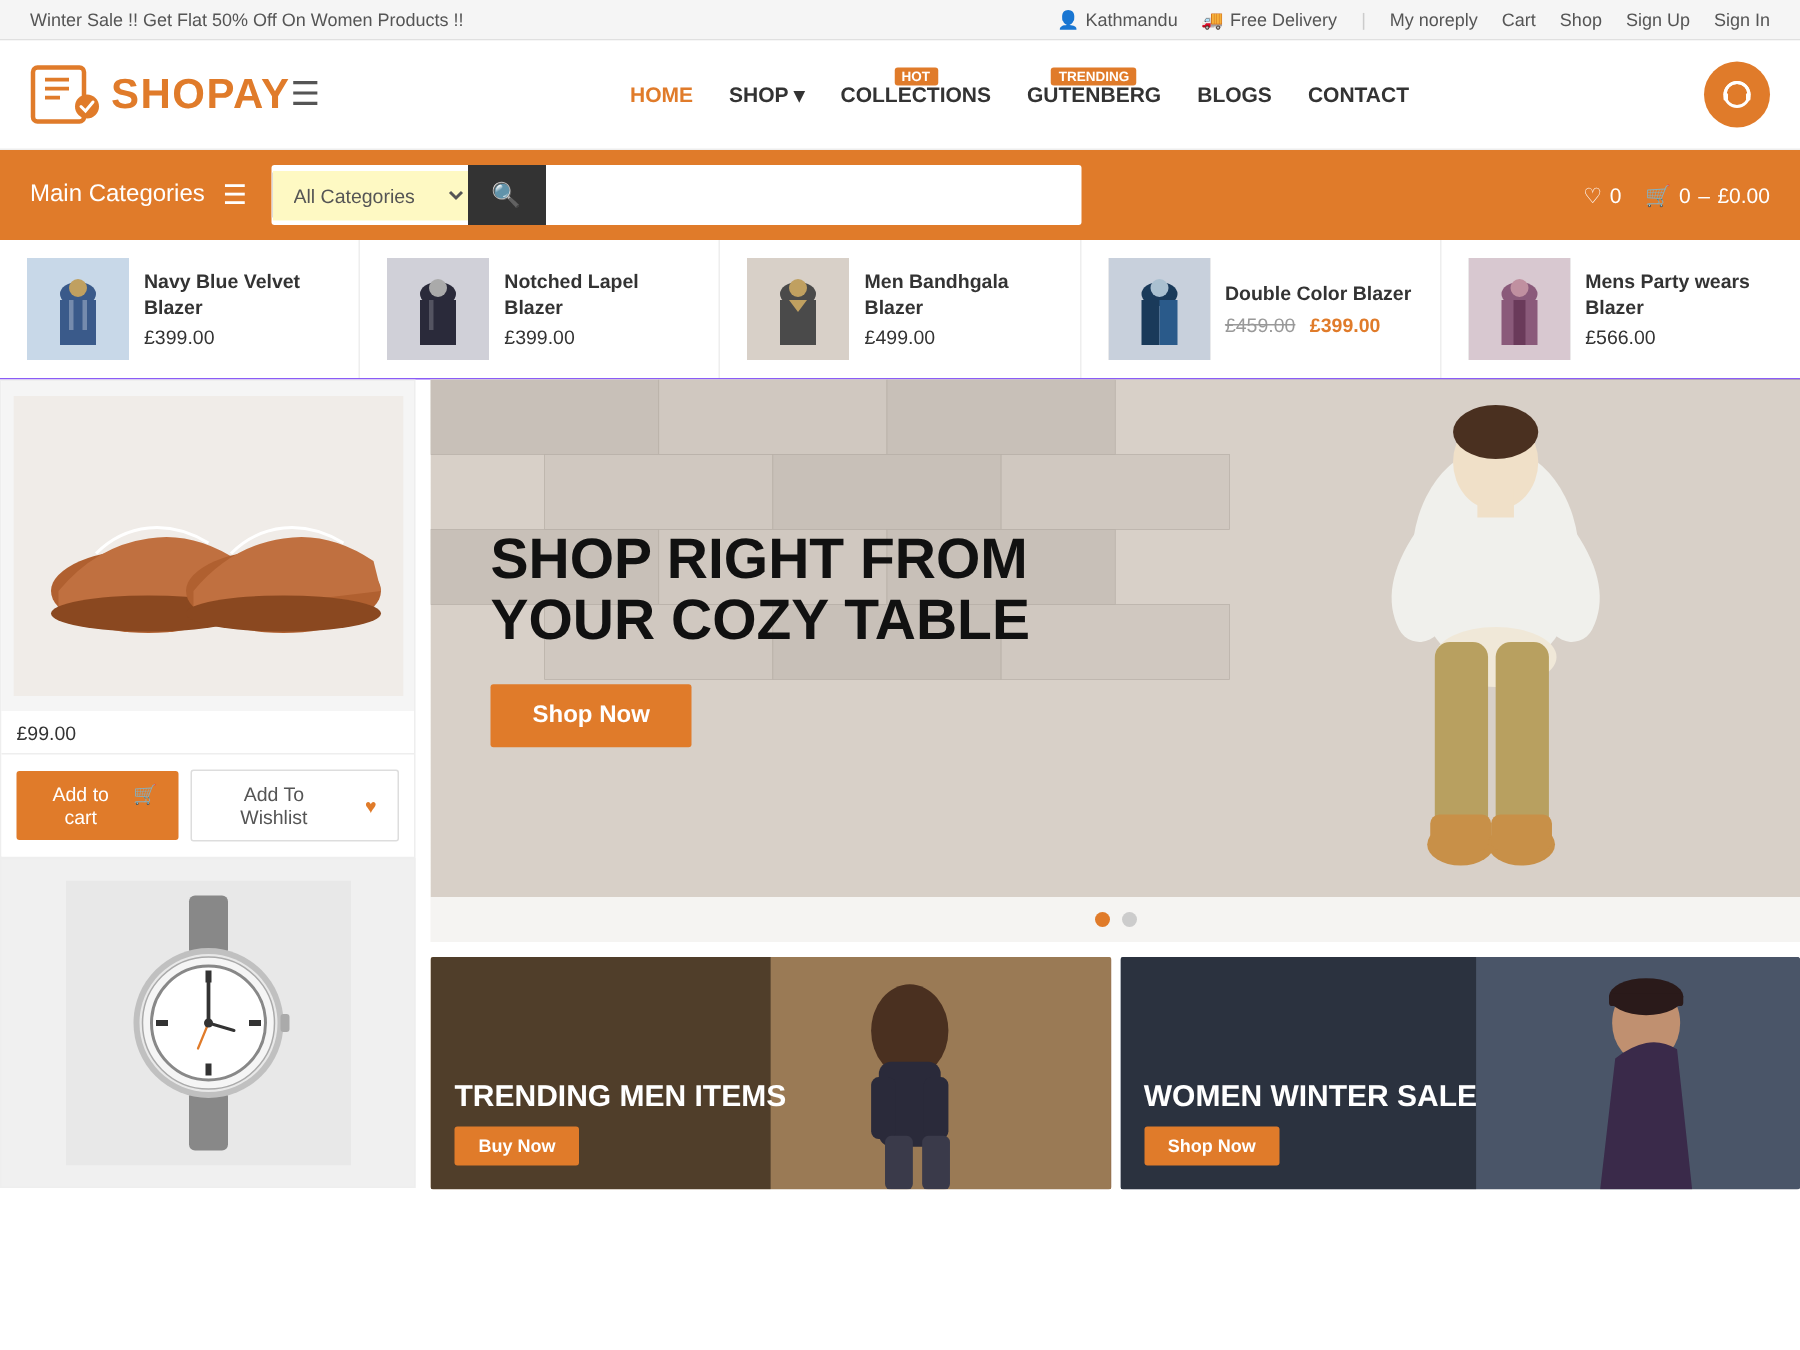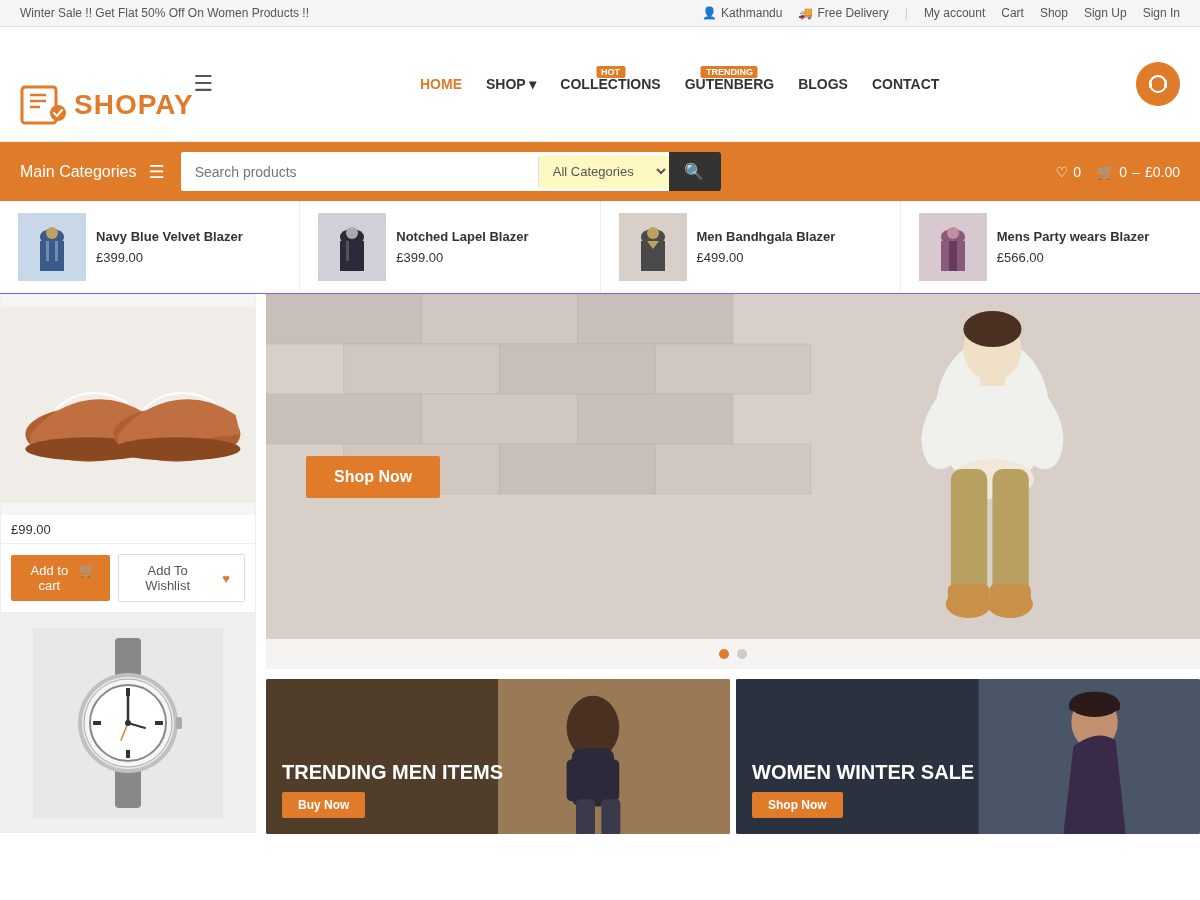--- a/index.html
+++ b/index.html
@@ -28,21 +28,20 @@
       display: flex;
       align-items: center;
       justify-content: space-between;
       background: #fff;
       border-bottom: 1px solid #eee;
     }
     .logo {
       display: flex;
       align-items: center;
       gap: 6px;
-      margin-top: 42px;
     }
     .logo-icon {
       width: 48px;
       height: 48px;
     }
     .logo-text {
       font-size: 28px;
       font-weight: 900;
       color: #e07b2a;
       letter-spacing: 1px;
@@ -216,21 +215,21 @@
 
     
     .main-content {
       display: flex;
       gap: 0;
       padding: 0;
     }
 
     
     .left-col {
-      width: 256px;
+      width: 277px;
       flex-shrink: 0;
       padding: 0;
     }
     .product-card {
       position: relative;
       border: 1px solid #eee;
       margin-bottom: 0;
     }
     .product-card-img {
       width: 100%;
@@ -398,21 +397,21 @@
   <div class="top-bar-right">
     <span class="location">
       <span>👤</span>
       <span>Kathmandu</span>
     </span>
     <span class="delivery">
       <span>🚚</span>
       <span>Free Delivery</span>
     </span>
     <span class="divider">|</span>
-    <a href="#">My account</a>
+    <a href="#">My noreply</a>
     <a href="#">Cart</a>
     <a href="#">Shop</a>
     <a href="#">Sign Up</a>
     <a href="#">Sign In</a>
   </div>
 </div>
 
 <div class="header">
   <div class="logo">
     <svg class="logo-icon" viewBox="0 0 48 48">
@@ -451,21 +450,20 @@
         <rect x="18" y="11" width="3" height="5" rx="1" fill="#fff"></rect>
       </svg>
     </div>
   </div>
 </div>
 
 <div class="orange-bar">
   <span class="main-cat-label">Main Categories</span>
   <span class="cat-menu-icon">☰</span>
   <div class="search-container">
-    <input type="text" class="search-input" placeholder="Search products" style="">
     <div class="search-divider"></div>
     <select class="search-select">
       <option>All Categories</option>
       <option>Men</option>
       <option>Women</option>
       <option>Shoes</option>
       <option>Accessories</option>
       <option>Watches</option>
     </select>
     <button class="search-btn">🔍</button>
@@ -533,20 +531,38 @@
       </svg>
     </div>
     <div class="product-info">
       <div class="product-name">Men Bandhgala Blazer</div>
       <div class="product-price">
         <span>£499.00</span>
       </div>
     </div>
   </div>
 
+  <div class="product-item">
+    <div class="product-thumb">
+      <svg width="68" height="68" viewBox="0 0 68 68">
+        <rect width="68" height="68" fill="#c8d0dc"></rect>
+        <ellipse cx="34" cy="24" rx="12" ry="8" fill="#1a3a5a"></ellipse>
+        <rect x="22" y="28" width="12" height="30" fill="#1a3a5a"></rect>
+        <rect x="34" y="28" width="12" height="30" fill="#2a5a8a"></rect>
+        <circle cx="34" cy="20" r="6" fill="#aac0d0"></circle>
+      </svg>
+    </div>
+    <div class="product-info">
+      <div class="product-name">Double Color Blazer</div>
+      <div class="product-price">
+        <span class="old-price">£459.00</span>
+        <span class="new-price">£399.00</span>
+      </div>
+    </div>
+  </div>
 
   <div class="product-item">
     <div class="product-thumb">
       <svg width="68" height="68" viewBox="0 0 68 68">
         <rect width="68" height="68" fill="#d8c8d0"></rect>
         <ellipse cx="34" cy="24" rx="12" ry="8" fill="#8a5a7a"></ellipse>
         <rect x="22" y="28" width="24" height="30" fill="#8a5a7a"></rect>
         <rect x="30" y="28" width="8" height="30" fill="#6a3a5a"></rect>
         <circle cx="34" cy="20" r="6" fill="#c090a0"></circle>
       </svg>
@@ -662,20 +678,21 @@
         <rect x="697" y="290" width="40" height="24" rx="6" fill="#c89048"></rect>
 
         <ellipse cx="700" cy="55" rx="28" ry="32" fill="#f0e0c8"></ellipse>
 
         <ellipse cx="700" cy="35" rx="28" ry="18" fill="#4a3020"></ellipse>
 
         <rect x="688" y="72" width="24" height="20" fill="#f0e0c8"></rect>
       </svg>
 
       <div class="hero-text-area">
+        <h1 class="hero-title">SHOP RIGHT FROM YOUR COZY TABLE</h1>
         <button class="shop-now-btn">Shop Now</button>
       </div>
     </div>
 
     <div class="hero-indicators">
       <div class="indicator active"></div>
       <div class="indicator"></div>
     </div>
 
     <div class="lower-banners">

